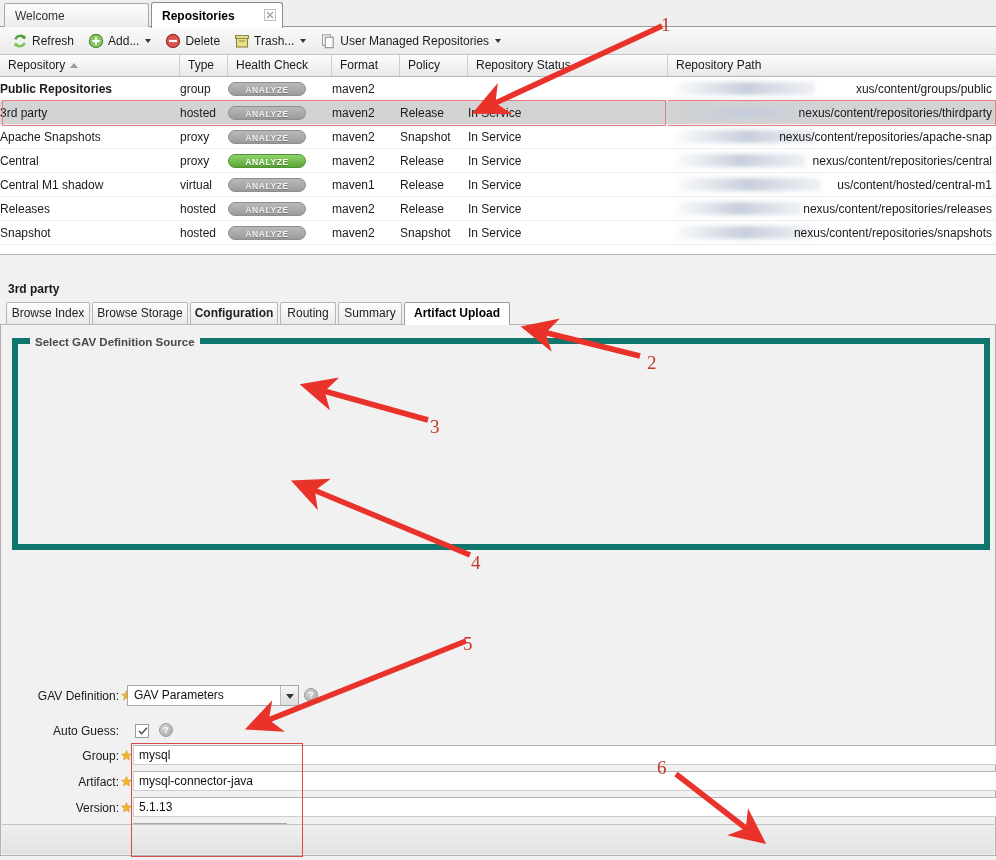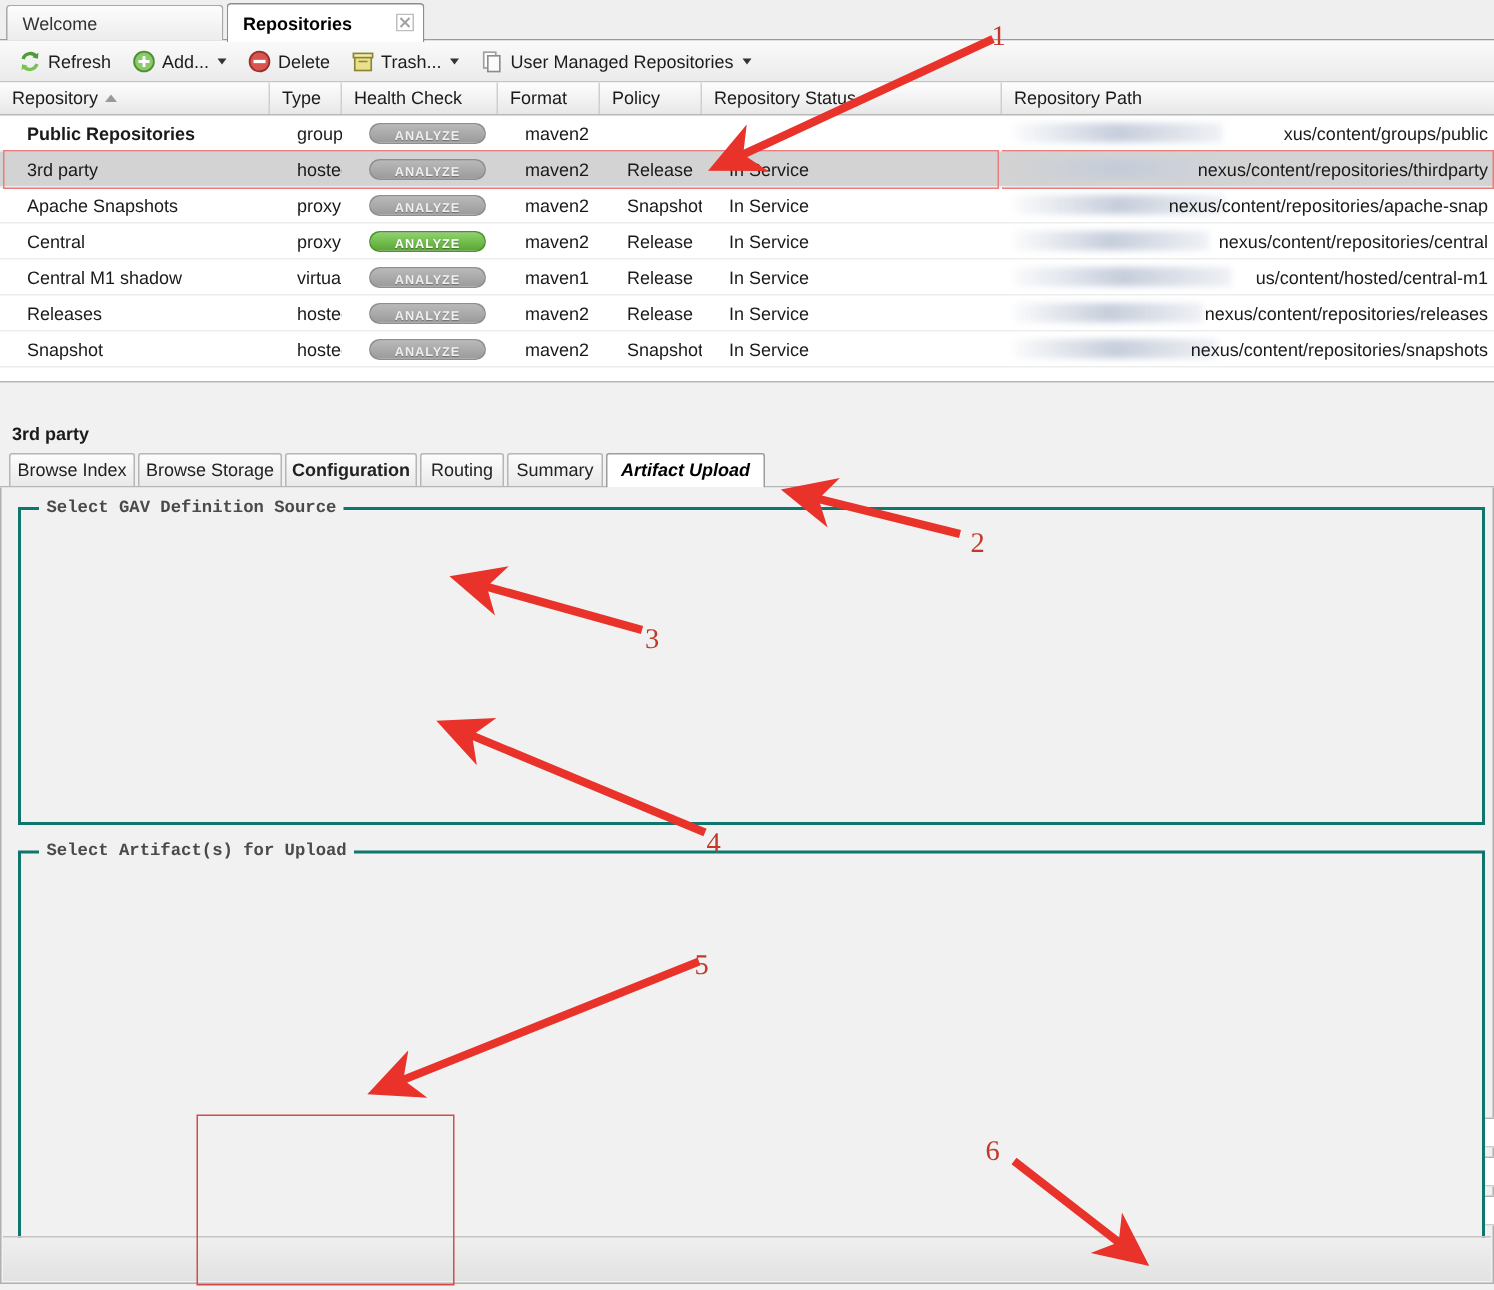--- a/index.html
+++ b/index.html
@@ -47,21 +47,21 @@
   .ghc { position:absolute; top:0; height:21px; line-height:21px; font-size:12px;
          color:#1a1a1a; padding-left:8px; border-right:1px solid #cfcfcf;
          white-space:nowrap; overflow:hidden; }
   .sortarrow { display:inline-block; width:0;height:0;
       border-left:4px solid transparent;border-right:4px solid transparent;
       border-bottom:5px solid #9a9a9a; margin-left:5px; vertical-align:middle; }
   .grow { position:absolute; left:0; width:996px; height:24px;
           border-bottom:1px solid #ededed; }
   .grow.sel { background:#d3d3d3; }
   .gc { position:absolute; top:0; height:24px; line-height:24px; font-size:12px;
-        padding-left:18px; white-space:nowrap; overflow:hidden; color:#1a1a1a; }
+        padding-left:0; white-space:nowrap; overflow:hidden; color:#1a1a1a; }
   .gc.bold { font-weight:bold; }
   .pill { display:inline-block; width:78px; height:14px; line-height:14px;
           border-radius:8px; text-align:center; font-size:8.5px; font-weight:bold;
           color:#fff; letter-spacing:.6px; margin-top:5px; }
   .pill.grey { background:linear-gradient(to bottom,#b9b9b9,#9b9b9b);
                border:1px solid #8e8e8e; color:#efefef;
                text-shadow:0 1px 0 rgba(0,0,0,.25); }
   .pill.green { background:linear-gradient(to bottom,#8ed36a,#5aa734);
                 border:1px solid #4e9230; text-shadow:0 1px 0 rgba(0,0,0,.3); }
   .pathcell { position:absolute; top:0; height:24px; line-height:24px;
@@ -77,27 +77,27 @@
 
   
   .ehead { position:absolute; left:0; top:256px; width:996px; height:46px;
            background:#f1f1f1; }
   .etitle { position:absolute; left:8px; top:282px; font-size:12px; font-weight:bold; color:#1a1a1a; }
   .tabrow { position:absolute; left:0; top:302px; width:996px; height:23px;
             border-bottom:1px solid #b6b6b6; }
   .etab { position:absolute; top:0; height:22px; line-height:21px; text-align:center;
           font-size:12px; color:#222; border:1px solid #b6b6b6; border-bottom:none;
           background:linear-gradient(to bottom,#fdfdfd,#e9e9e9); border-radius:2px 2px 0 0; }
-  .etab.sel { background:#fff; font-weight:bold; color:#000; height:23px; border-color:#9d9d9d; z-index:4;font-style:italic; }
+  .etab.sel { background:#fff; font-weight:bold; color:#000; height:23px; border-color:#9d9d9d; z-index:4; }
 
   
   .panel { position:absolute; left:0; top:325px; width:996px; height:531px;
            background:#f1f1f1; border:1px solid #b0b0b0; border-top:none; }
 
-  .fieldset { position:absolute; border:2px solid #0f766e; background:#f1f1f1;font-family:Liberation Mono, monospace; }
+  .fieldset { position:absolute; border:6px solid #0f766e; background:#f1f1f1; }
   .legend { position:absolute; top:-8px; left:12px; background:#f1f1f1; padding:0 5px;
             font-size:11.5px; font-weight:bold; color:#4a4a4a; }
 
   .flabel { position:absolute; font-size:12px; color:#1a1a1a; text-align:right; }
   .star { position:absolute; width:11px; height:11px; }
   .helpico { position:absolute; width:14px; height:14px; border-radius:50%;
              background:radial-gradient(circle at 35% 30%,#d3d3d3,#a8a8a8);
              border:1px solid #9a9a9a; color:#fff; font-size:9.5px; font-weight:bold;
              text-align:center; line-height:12px; }
 
@@ -372,23 +372,20 @@
     <div class="tselect" style="left:132px; top:498px; width:154px;">
       <span>jar</span>
       <span class="arw">
           <i></i>
         </span>
     </div>
     <div class="helpico" style="left:288px; top:501px;">?</div>
 
     <div class="redbox" style="left:130px; top:418px; width:172px; height:114px;"></div>
 
-    <div class="fieldset" style="left:11px; top:242px; width:978px; height:264px;">
-      <div class="legend">Select Artifact(s) for Upload</div>
-    </div>
 
     <div class="footbar"></div>
 
   </div>
 
   <svg class="anno" viewBox="0 0 996 860">
     <defs>
       <marker id="ah" markerWidth="7" markerHeight="7" refX="5.4" refY="3.5" orient="auto">
         <path d="M0,0.4 L6.6,3.5 L0,6.6 L1.9,3.5 Z" fill="#e8322a"></path>
       </marker>

